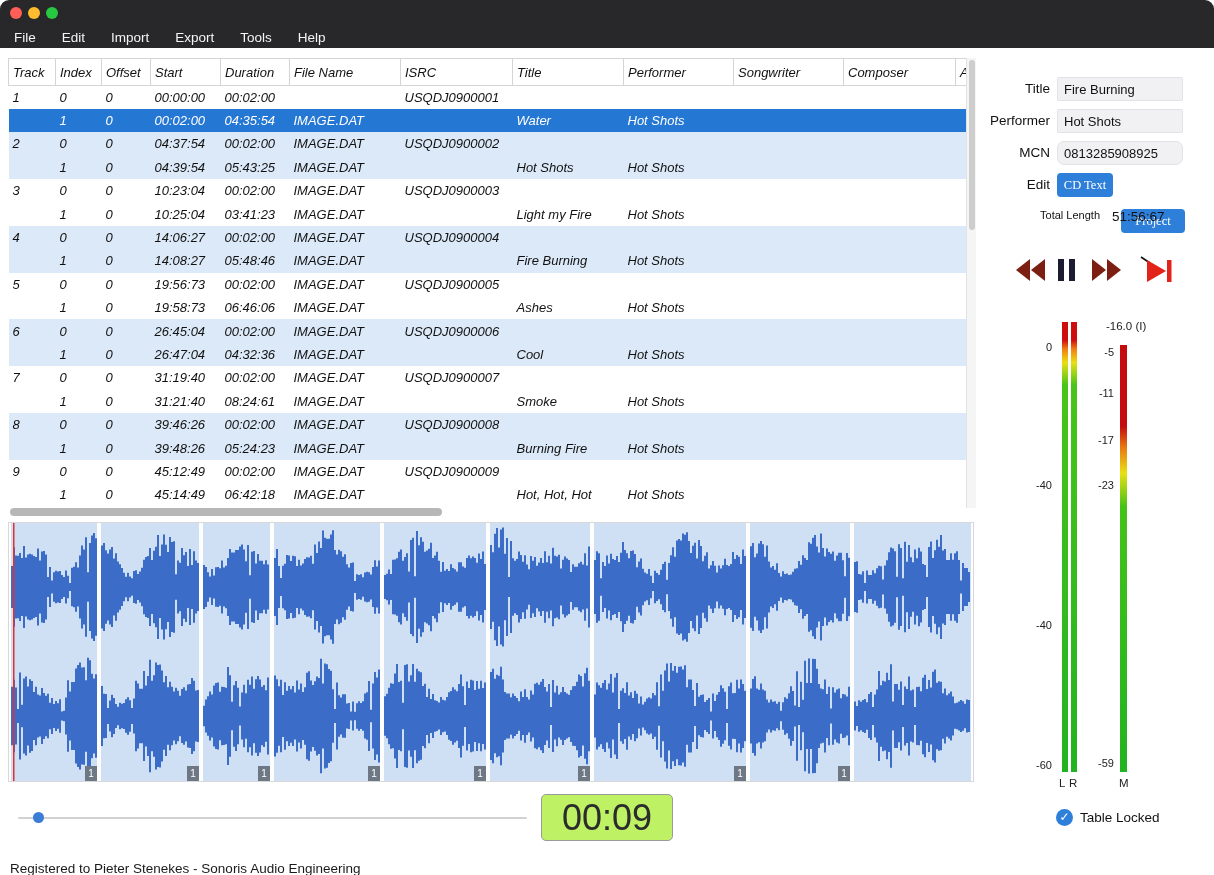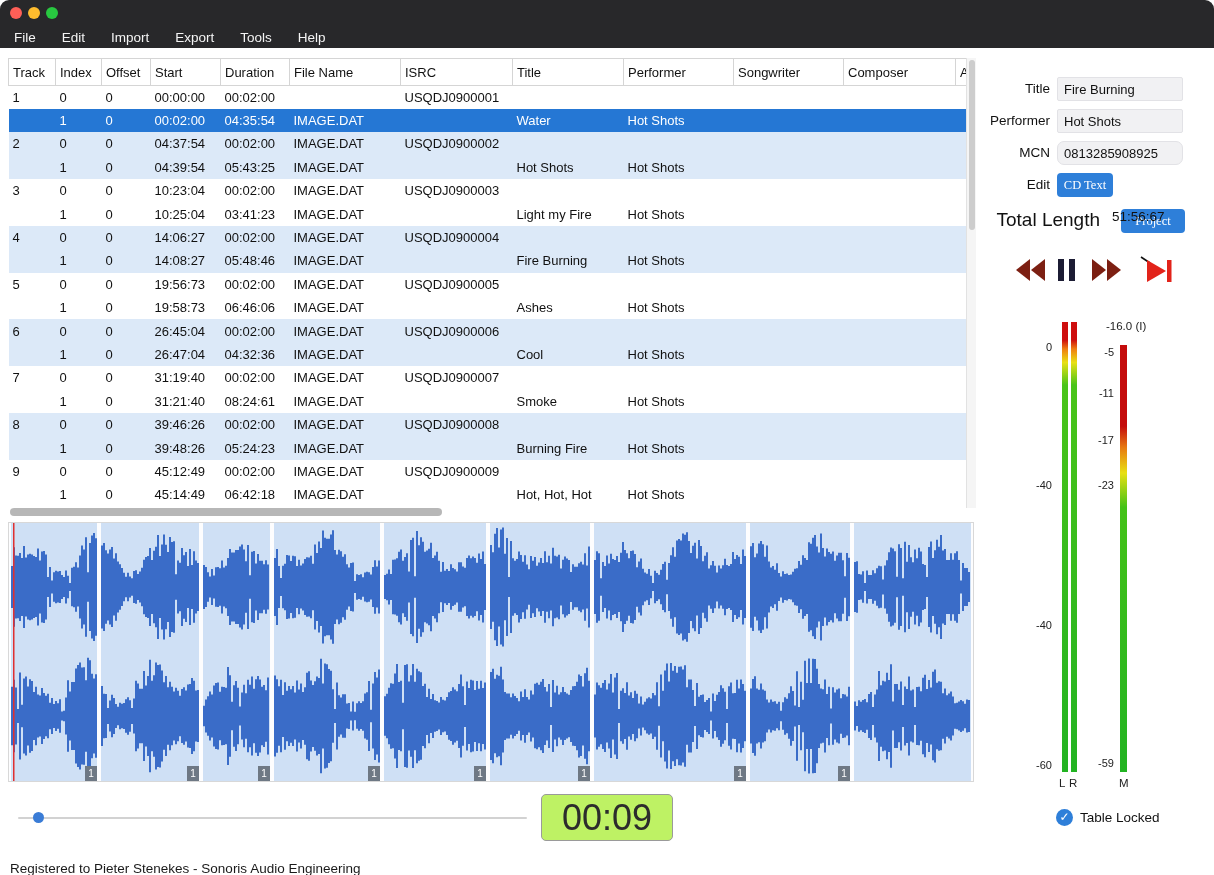--- a/index.html
+++ b/index.html
@@ -15,21 +15,21 @@
   .traffic { position:absolute; top:7px; width:12px; height:12px; border-radius:50%; }
   .t-red   { left:10px; background:#ff5f57; }
   .t-yellow{ left:28px; background:#febc2e; }
   .t-green { left:46px; background:#28c840; }
   .menubar { position:absolute; left:0; top:26px; width:100%; height:22px; background:#28282a; display:flex; align-items:center; color:#f4f4f4; font-size:13.5px; }
   .menu-item { padding:0 13px; cursor:default; }
   .menu-item:first-child { margin-left:1px; }
 
   
   .table-area { position:absolute; left:8px; top:58px; width:958px; }
-  table { width:958px; border-collapse:collapse; table-layout:fixed; font-size:13px; }
+  table { width:958px; border-collapse:collapse; table-layout:fixed; font-size:13px;font-style:italic; }
   thead th { height:27px; text-align:left; font-weight:400; padding:0 4px; background:#fff; border:1px solid #d5d5d5; white-space:nowrap; overflow:hidden; }
   tbody td { height:23.4px; padding:0 4px; white-space:nowrap; overflow:hidden; }
   tr.shaded   { background:#dce9f8; }
   tr.selected { background:#2577d4; color:#fff; }
 
   .vscroll { position:absolute; left:966px; top:58px; width:10px; height:450px; background:#f5f5f5; border-left:1px solid #e2e2e2; }
   .vscroll .thumb { position:absolute; left:2px; top:2px; width:6px; height:170px; background:#cdcdcd; border-radius:3px; }
   .hscroll { position:absolute; left:8px; top:507px; width:958px; height:10px; }
   .hscroll .thumb { position:absolute; left:2px; top:1px; width:432px; height:8px; background:#b7b7b7; border-radius:4px; }
 
@@ -41,21 +41,21 @@
   .slider-thumb { position:absolute; left:33px; top:812px; width:11px; height:11px; border-radius:50%; background:#3a7cd6; }
   .time-box { position:absolute; left:541px; top:794px; width:132px; height:47px; background:#bef264; border:1.5px solid #9a9a9a; border-radius:5px; display:flex; align-items:center; justify-content:center; font-size:36px; color:#2c2c2c; }
   .status { position:absolute; left:10px; top:853px; font-size:13.5px; color:#1a1a1a;margin-top:8px; }
 
   
   .rp-label { position:absolute; left:985px; width:65px; text-align:right; font-size:13.5px; line-height:24px; color:#111; }
   .rp-input { position:absolute; left:1057px; width:126px; height:24px; background:#f1f1f3; border:1px solid #e2e2e6; border-radius:2px; font-size:13px; padding:0 6px; color:#111; font-family:"Liberation Sans", sans-serif; }
   .btn { position:absolute; height:24px; background:#2e7fd9; color:#fff; border:none; border-radius:4px; font-size:12.5px; font-family:Liberation Serif, serif; cursor:pointer; }
   .btn-cdtext  { left:1057px; top:173px; width:56px; }
   .btn-project { left:1121px; top:173px; width:64px;margin-top:36px; }
-  .total-label { position:absolute; left:985px; top:209px; width:115px; text-align:right; font-size:19px; }
+  .total-label { position:absolute; left:985px; top:209px; width:115px; text-align:right; font-size:11px; }
   .total-value { position:absolute; left:1112px; top:209px; font-size:13.5px; }
 
   .transport-btn { position:absolute; cursor:pointer; }
   .tb-rew  { left:1016px; top:259px; }
   .tb-pause{ left:1058px; top:259px; }
   .tb-ffwd { left:1092px; top:259px; }
   .tb-skip { left:1140px; top:255px; }
 
   
   .meter-bar { position:absolute; width:6px; }

